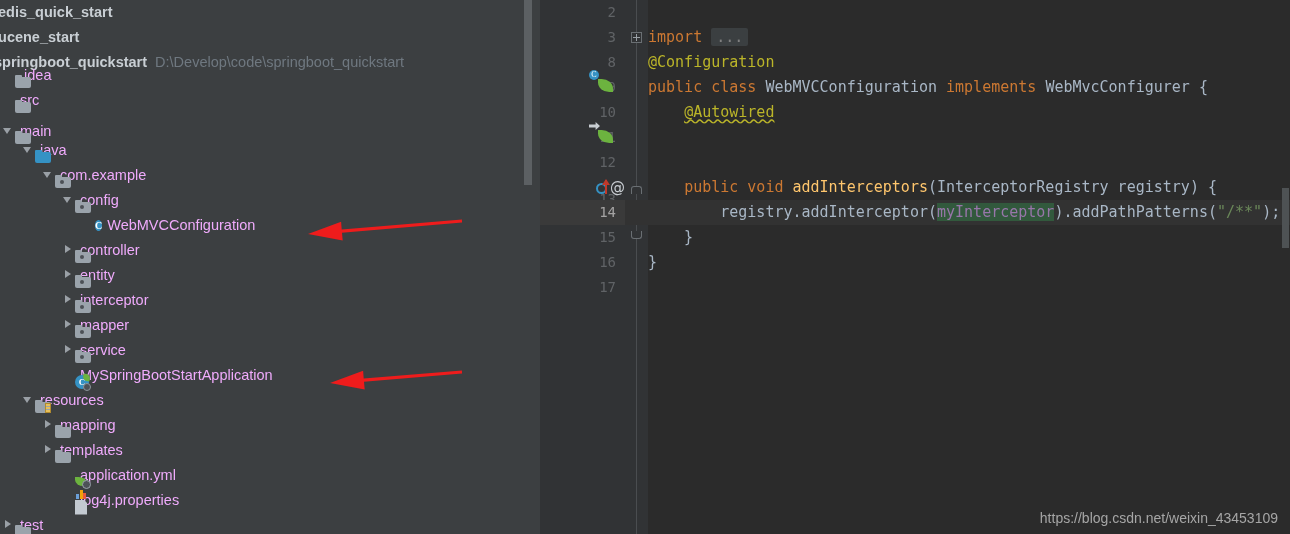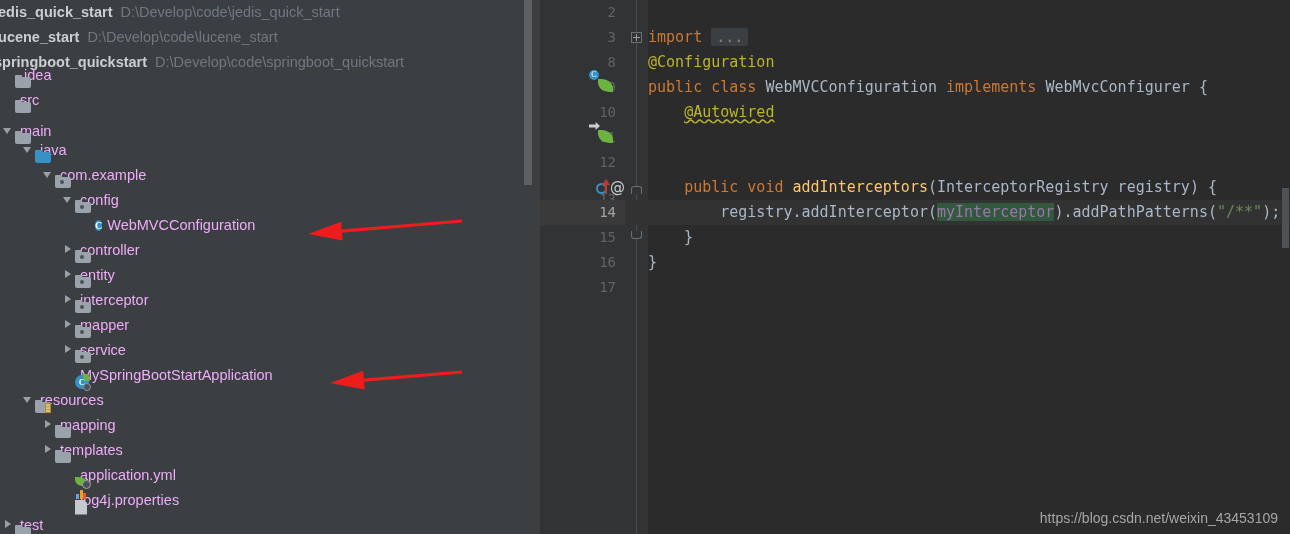--- a/index.html
+++ b/index.html
@@ -238,25 +238,23 @@
 </style>
 </head>
 <body>
 
 <div id="root">
 
   <div id="project-panel">
     <div id="recent-projects">
         <div class="tree-row" style="top: -1px; left: -6px;">
           <span class="lbl proj">jedis_quick_start</span>
-          <span class="path">D:\Develop\code\jedis_quick_start</span>
         </div>
         <div class="tree-row" style="top: 24px; left: -6px;">
           <span class="lbl proj">lucene_start</span>
-          <span class="path">D:\Develop\code\lucene_start</span>
         </div>
         <div class="tree-row" style="top: 49px; left: -6px;">
           <span class="lbl proj">springboot_quickstart</span>
           <span class="path">D:\Develop\code\springboot_quickstart</span>
         </div>
       </div>
     <div id="project-tree">
         <div class="tree-row" style="top: 62px; left: 2px;">
           <span class="arrow "></span>
           <span class="ico"><span class="folder"></span></span>

